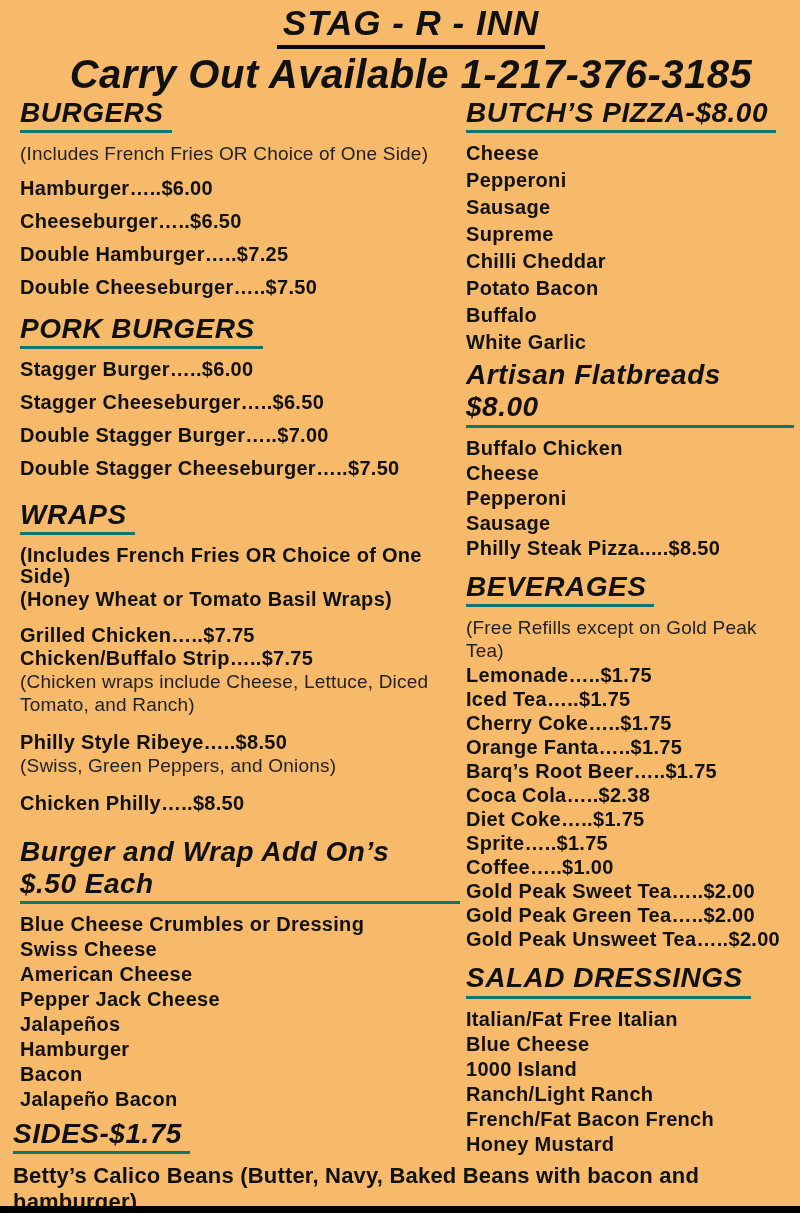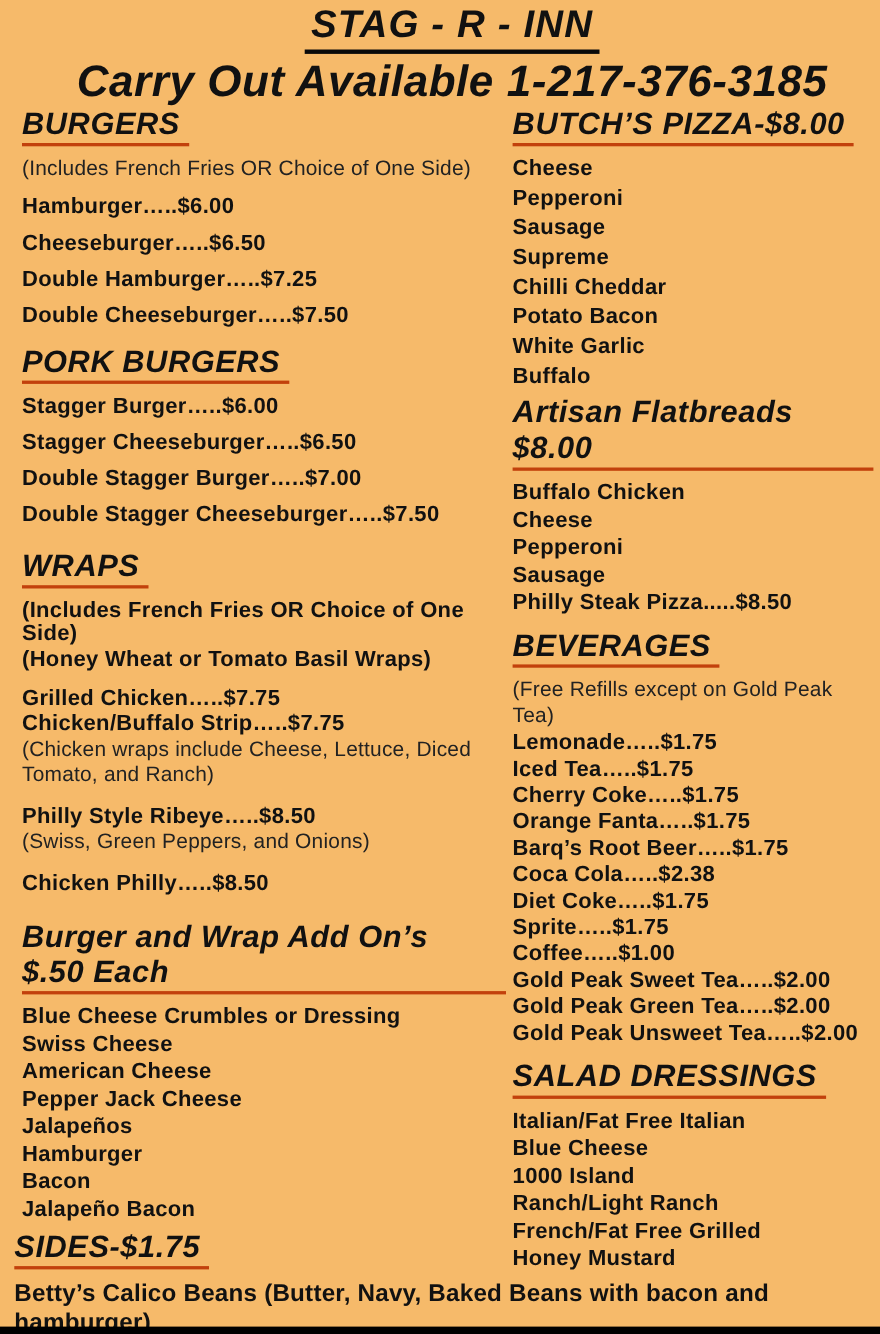--- a/index.html
+++ b/index.html
@@ -26,21 +26,21 @@
     line-height:1.15;
     margin-top:2px;
   }
   .col-left  { position:absolute; left:20px;  top:97px; width:440px; }
   .col-right { position:absolute; left:466px; top:97px; width:328px; }
   .heading {
     display:inline-block;
     font-size:28px; font-weight:bold; font-style:italic;
     letter-spacing:0.5px;
     line-height:1.15;
-    border-bottom:3px solid #c2410c;
+    border-bottom:3px solid #0f766e;
     padding:0 8px 1px 0;
     margin:0 0 10px 0;
   }
   .section { display:block; }
   .mt4  { margin-top:4px; }
   .mt12 { margin-top:12px; }
   .mt15 { margin-top:15px; }
   .mt20 { margin-top:20px; }
   .mt22 { margin-top:22px; }
   .item {
@@ -137,22 +137,22 @@
 
     <div class="section">
       <span class="heading">BUTCH’S PIZZA-$8.00</span>
       <div class="pitch-mid">
           <div class="item">Cheese</div>
           <div class="item">Pepperoni</div>
           <div class="item">Sausage</div>
           <div class="item">Supreme</div>
           <div class="item">Chilli Cheddar</div>
           <div class="item">Potato Bacon</div>
+          <div class="item">Buffalo</div>
           <div class="item">White Garlic</div>
-          <div class="item">Buffalo</div>
         </div>
     </div>
 
     <div class="section mt4">
       <span class="heading">Artisan Flatbreads $8.00</span>
       <div class="pitch-tight">
           <div class="item">Buffalo Chicken</div>
           <div class="item">Cheese</div>
           <div class="item">Pepperoni</div>
           <div class="item">Sausage</div>
@@ -179,21 +179,21 @@
         </div>
     </div>
 
     <div class="section mt12">
       <span class="heading">SALAD DRESSINGS</span>
       <div class="pitch-tight">
           <div class="item">Italian/Fat Free Italian</div>
           <div class="item">Blue Cheese</div>
           <div class="item">1000 Island</div>
           <div class="item">Ranch/Light Ranch</div>
-          <div class="item">French/Fat Free Grilled</div>
+          <div class="item">French/Fat Bacon French</div>
           <div class="item">Honey Mustard</div>
         </div>
     </div>
 
   </div>
 
   <div class="sides">
     <div>
       <span class="heading">SIDES-$1.75</span>
     </div>

